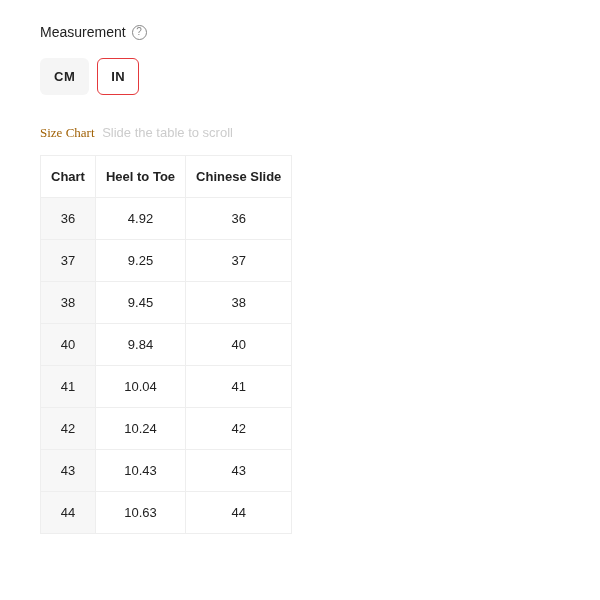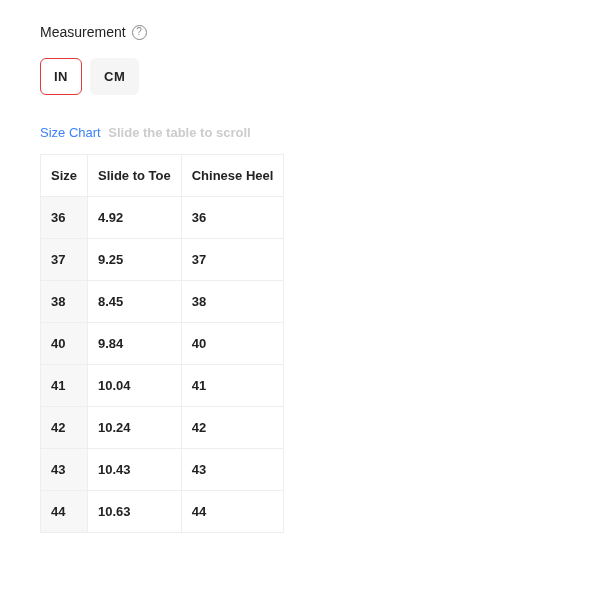--- a/index.html
+++ b/index.html
@@ -58,93 +58,95 @@
   }
   .unit-btn.active {
     border-color: #e4393c;
     background: #fff;
   }
   .chart-hint {
     font-size: 13px;
     margin-bottom: 14px;
   }
   .chart-hint-label {
-    color: #3b82f6;
+    color: #a16207;
     font-weight: 400;
+    font-family: Liberation Serif, serif;
   }
   .chart-hint-sub {
     color: #ccc;
-    font-weight: 700;
+    font-weight: 400;
     margin-left: 4px;
     text-align: right;
   }
   .size-table {
     border-collapse: collapse;
     font-size: 13px;
   }
   .size-table th {
     background: #fff;
     font-weight: 700;
     color: #222;
     padding: 13px 10px;
     text-align: center;
     border: 1px solid #eee;
   }
   .size-table td {
     padding: 13px 10px;
+    text-align: center;
     border: 1px solid #eee;
     color: #222;
-    font-weight: 700;
+    font-weight: 400;
   }
   .size-table tr td:first-child {
     background: #f7f7f7;
   }
 </style>
 </head>
 <body>
 
 <div class="container">
 
   <div class="measurement-header">
     <span class="measurement-label">Measurement</span>
     <span class="help-icon">?</span>
   </div>
 
   <div class="unit-toggle">
+    <button class="unit-btn">CM</button>
     <button class="unit-btn active">IN</button>
-    <button class="unit-btn">CM</button>
   </div>
 
   <div class="chart-hint">
     <span class="chart-hint-label">Size Chart</span>
     <span class="chart-hint-sub">Slide the table to scroll</span>
   </div>
 
   <table class="size-table">
     <thead>
       <tr>
-        <th>Size</th>
-        <th>Slide to Toe</th>
-        <th>Chinese Heel</th>
+        <th>Chart</th>
+        <th>Heel to Toe</th>
+        <th>Chinese Slide</th>
       </tr>
     </thead>
     <tbody id="size-rows">
     <tr>
           <td>36</td>
           <td>4.92</td>
           <td>36</td>
         </tr>
         <tr>
           <td>37</td>
           <td>9.25</td>
           <td>37</td>
         </tr>
         <tr>
           <td>38</td>
-          <td>8.45</td>
+          <td>9.45</td>
           <td>38</td>
         </tr>
         <tr>
           <td>40</td>
           <td>9.84</td>
           <td>40</td>
         </tr>
         <tr>
           <td>41</td>
           <td>10.04</td>

